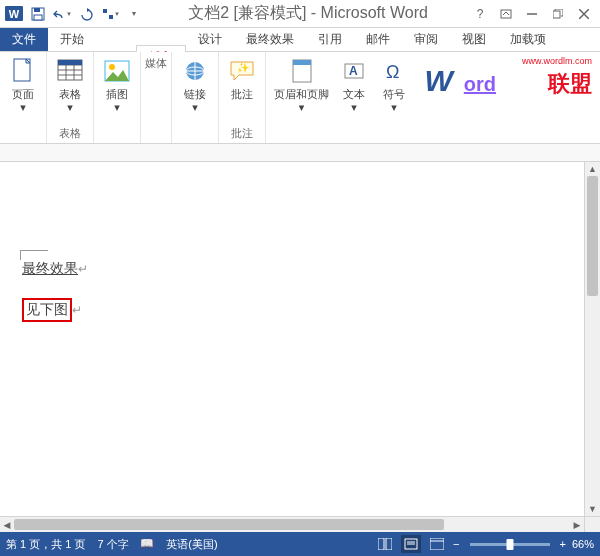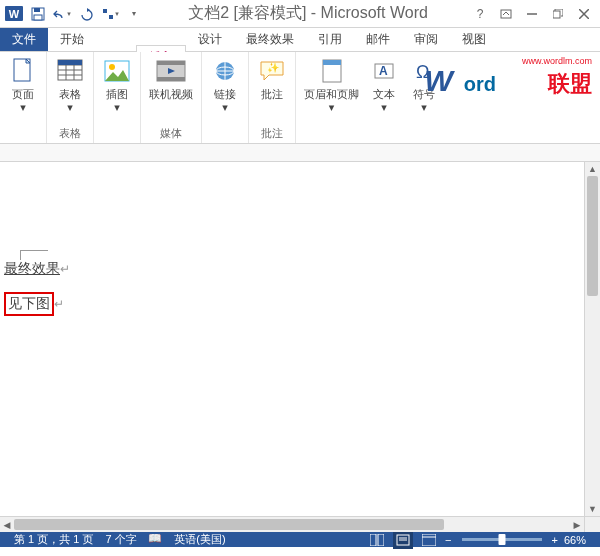--- a/index.html
+++ b/index.html
@@ -21,42 +21,42 @@
   .ribbon { height: 92px; background: #fff; display: flex; border-bottom: 1px solid #d4d4d4; position: relative; }
   .ribbon-group { display: flex; flex-direction: column; border-right: 1px solid #e5e5e5; padding: 2px 4px 0; }
   .group-content { flex: 1; display: flex; align-items: flex-start; gap: 2px; }
   .group-label { text-align: center; font-size: 11px; color: #666; padding: 2px 0; }
   .rb-btn { display: flex; flex-direction: column; align-items: center; padding: 2px 4px; cursor: pointer; gap:2px;}
   .rb-icon { width: 30px; height: 30px; display:flex; align-items:center; justify-content:center; }
   .rb-label { font-size: 11px; text-align:center; line-height:1.2; white-space:pre; }
   
   .brand { position: absolute; right: 8px; top: 12px; display:flex; align-items:baseline; font-family: Arial; gap: 11px; }
   .brand-w { color:#2b579a; font-size:30px; font-weight:bold; font-style:italic; }
-  .brand-ord { color:#0369a1; font-size:20px; font-weight:bold; }
+  .brand-ord { color:#8b5cf6; font-size:20px; font-weight:bold;text-decoration:underline; }
   .brand-cn { color:#e81123; font-size:22px; font-weight:bold;margin-left:41px; }
   .brand-url { position:absolute; top:-8px; right:0; font-size:9px; color:#e81123; }
   
   .ruler { height: 18px; background:#f8f8f8; border-bottom:1px solid #d4d4d4; position:relative; }
   .ruler-v { position:absolute; left:0; top:0; bottom:0; width:18px; border-right:1px solid #d4d4d4; background:#f8f8f8;}
   
   .doc-area { position: relative; height: 354px; background: #fff; display:flex;}
   .doc-canvas { flex:1; position:relative; background:#fff; }
   .page-top-edge { position:absolute; left:20px; top:88px; width:28px; height:0; border-top:1px solid #999; border-left:1px solid #999; height:10px;}
-  .doc-text { position:absolute; left:4px; top:98px; font-size:14px; font-family: SimSun, serif; }
+  .doc-text { position:absolute; left:22px; top:98px; font-size:14px; font-family: SimSun, serif; }
   .line1 { text-decoration: underline; }
-  .line2 { border: 2px solid #d00; padding: 1px 2px; display:inline-block; margin-top:14px;}
+  .line2 { border: 2px solid #d00; padding: 1px 2px; display:inline-block; margin-top:20px;}
   .scrollbar-v { width:16px; background:#f0f0f0; border-left:1px solid #d4d4d4; position:relative;}
   .scroll-thumb-v { position:absolute; top:14px; left:2px; right:2px; height:120px; background:#c2c2c2; border-radius:2px;}
   .scroll-arrow { position:absolute; left:0; right:0; height:14px; display:flex; align-items:center; justify-content:center; color:#666; font-size:9px;}
   .scroll-arrow.up{top:0;} .scroll-arrow.down{bottom:0;}
   
   .scrollbar-h { height:16px; background:#f0f0f0; border-top:1px solid #d4d4d4; display:flex; align-items:center; position:relative; margin-right:16px;}
   .scroll-thumb-h { position:absolute; left:14px; top:2px; bottom:2px; width:430px; background:#c2c2c2; border-radius:2px;}
   
-  .statusbar { height: 15px; background: #2b579a; color: #fff; display: flex; align-items: center; font-size: 11px; padding: 0 14px; gap:12px;}
+  .statusbar { height: 24px; background: #2b579a; color: #fff; display: flex; align-items: center; font-size: 11px; padding: 0 6px; gap:12px;}
   .status-left { display:flex; gap:12px; }
   .status-right { margin-left:auto; display:flex; align-items:center; gap:6px; }
   .view-btn { width:20px; height:18px; display:flex; align-items:center; justify-content:center; cursor:pointer;}
   .view-btn.active { background:#1e3f6f; }
   .zoom-slider { width:80px; height:3px; background:#87a8cf; position:relative; margin:0 4px;}
   .zoom-slider::before { content:''; position:absolute; left:50%; top:-4px; width:1px; height:11px; background:#87a8cf;}
   .zoom-thumb { position:absolute; left:50%; top:-4px; width:7px; height:11px; background:#fff; transform:translateX(-50%); border-radius:1px;}
   
   .para-mark { color:#999; font-size:12px; }
   .corner-box { position:absolute; bottom:0; right:0; width:16px; height:16px; background:#f0f0f0; border-left:1px solid #d4d4d4; border-top:1px solid #d4d4d4;}
@@ -129,20 +129,21 @@
 <div class="tabs">
   <div class="tab file">文件</div>
   <div class="tab">开始</div>
   <div class="tab active">插入</div>
   <div class="tab">设计</div>
   <div class="tab">最终效果</div>
   <div class="tab">引用</div>
   <div class="tab">邮件</div>
   <div class="tab">审阅</div>
   <div class="tab">视图</div>
+  <div class="tab">加载项</div>
 </div>
 
 <div class="ribbon">
   <div class="ribbon-group">
     <div class="group-content">
       <div class="rb-btn">
         <div class="rb-icon">
             <svg width="22" height="26">
               <rect x="2" y="1" width="16" height="22" fill="#fff" stroke="#2b579a"></rect>
               <path d="M14 1 L18 5 L14 5 Z" fill="#cde6f7" stroke="#2b579a"></path>
@@ -184,33 +185,20 @@
               <path d="M1 21 L9 12 L14 17 L19 10 L25 21 Z" fill="#70ad47"></path>
             </svg>
           </div>
         <div class="rb-label">插图
 ▾</div>
       </div>
     </div>
     <div class="group-label"></div>
   </div>
   <div class="ribbon-group">
-    <div class="group-content">
-      <div class="rb-btn">
-        <div class="rb-icon">
-            <svg width="30" height="22">
-              <rect x="1" y="1" width="28" height="20" fill="#d0d0d0" stroke="#888"></rect>
-              <rect x="1" y="1" width="28" height="4" fill="#888"></rect>
-              <rect x="1" y="17" width="28" height="4" fill="#888"></rect>
-              <path d="M12 8 L19 11 L12 14 Z" fill="#2b579a"></path>
-            </svg>
-          </div>
-        <div class="rb-label">联机视频</div>
-      </div>
-    </div>
     <div class="group-label">媒体</div>
   </div>
   <div class="ribbon-group">
     <div class="group-content">
       <div class="rb-btn">
         <div class="rb-icon">
             <svg width="26" height="22">
               <circle cx="13" cy="11" r="9" fill="#5b9bd5"></circle>
               <ellipse cx="13" cy="11" rx="9" ry="4" fill="none" stroke="#fff"></ellipse>
               <line x1="4" y1="11" x2="22" y2="11" stroke="#fff"></line>

